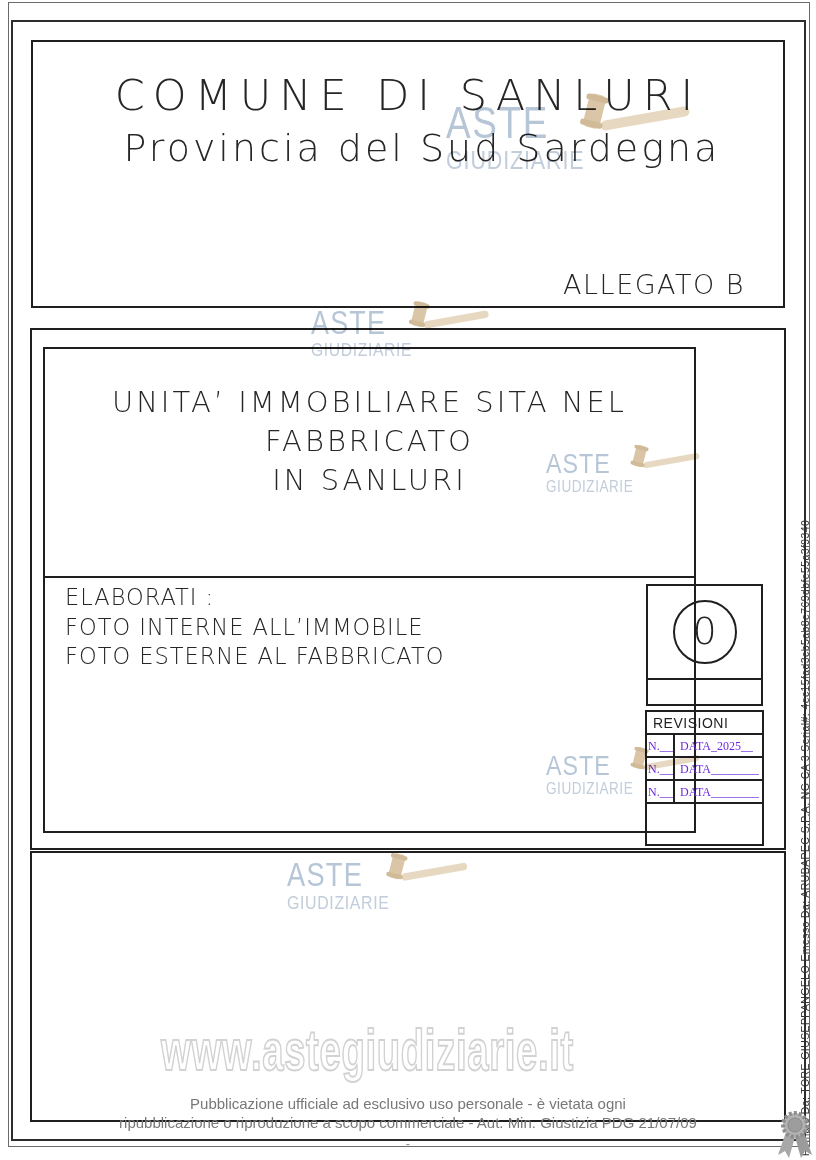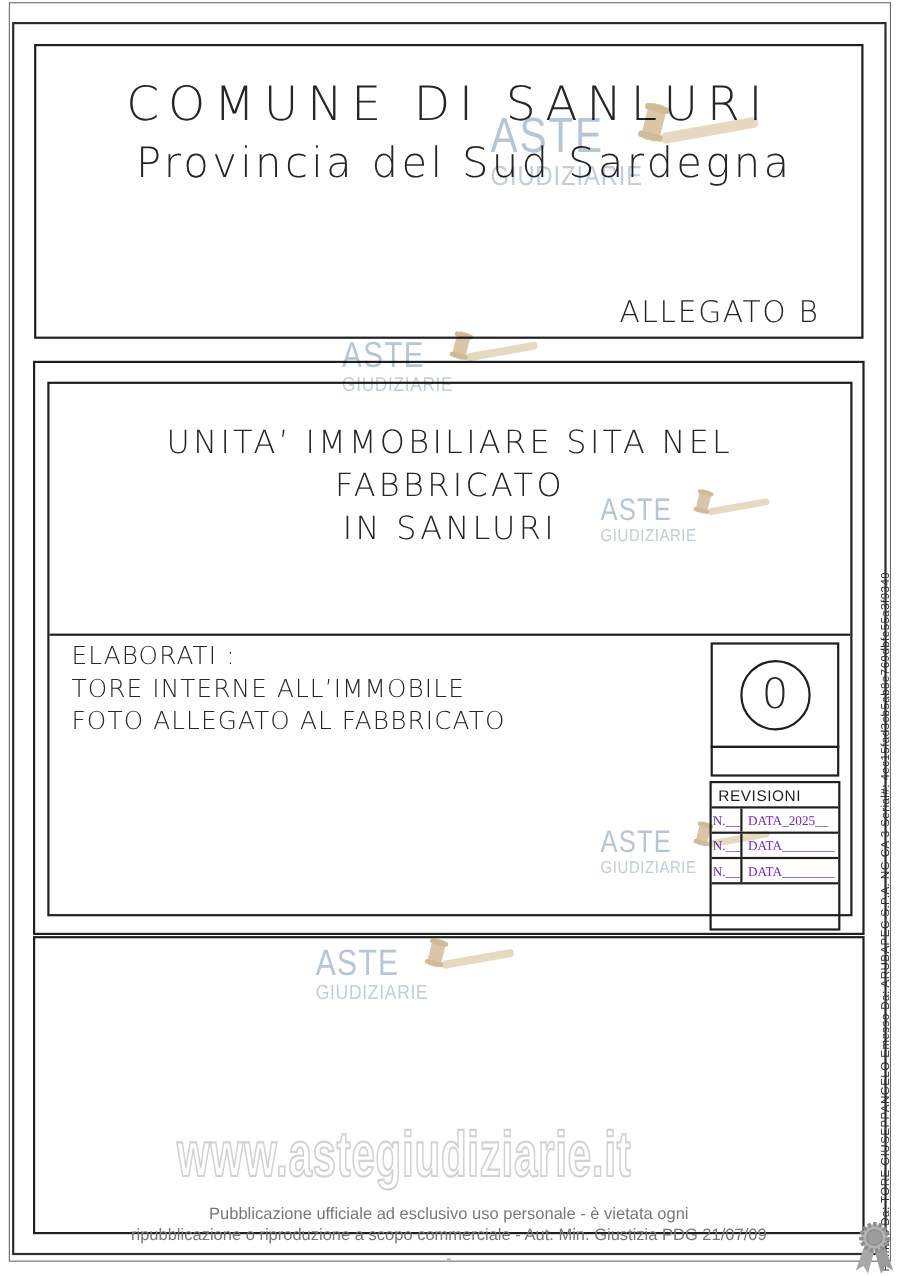--- a/index.html
+++ b/index.html
@@ -19,21 +19,21 @@
   
   .sec1 { position:absolute; left:31px; top:40px; width:754px; height:268px;
     border:2px solid #1f1f1f; box-sizing:border-box; text-align:center; z-index:1; }
   .t1 { margin-top:28px; font-size:43px; letter-spacing:8px; white-space:nowrap; }
   .t2 { margin-top:6px; font-size:38px; letter-spacing:3px; white-space:nowrap;padding-left:28px; }
   .allegato { position:absolute; right:38px; bottom:6px; font-size:27px; letter-spacing:1.5px;text-align:right; }
 
   
   .sec2 { position:absolute; left:30px; top:328px; width:756px; height:522px;
     border:2px solid #1f1f1f; box-sizing:border-box; z-index:1; }
-  .sec2-inner { position:absolute; left:43px; top:347px; width:732px; height:486px;
+  .sec2-inner { position:absolute; left:43px; top:347px; width:653px; height:486px;
     border:2px solid #1f1f1f; box-sizing:border-box; z-index:1; }
   .prop-title { height:229px; border-bottom:2px solid #1f1f1f; box-sizing:border-box;
     text-align:center; padding-top:34px; font-size:29px; letter-spacing:3px; line-height:39px; }
   .prop-title div { white-space:nowrap; }
   .elaborati { padding:5px 0 0 20px; font-size:22.5px; letter-spacing:1px; line-height:29.5px; }
 
   
   .circle-box { position:absolute; left:646px; top:584px; width:117px; height:96px;
     border:2px solid #1f1f1f; box-sizing:border-box; display:flex; align-items:center;
     justify-content:center; z-index:1; }
@@ -157,22 +157,22 @@
 
   <section class="sec2"></section>
   <div class="sec2-inner">
     <div class="prop-title cad">
       <div>UNITA’ IMMOBILIARE SITA NEL</div>
       <div>FABBRICATO</div>
       <div>IN SANLURI</div>
     </div>
     <div class="elaborati cad">
       <div>ELABORATI :</div>
-      <div>TORE INTERNE ALL’IMMOBILE</div>
-      <div>FOTO ALLEGATO AL FABBRICATO</div>
+      <div>FOTO INTERNE ALL’IMMOBILE</div>
+      <div>FOTO ESTERNE AL FABBRICATO</div>
     </div>
   </div>
 
   <div class="circle-box">
     <div class="circle cad">
       <span>0</span>
     </div>
   </div>
   <div class="strip-box"></div>
   <div class="rev-table">

